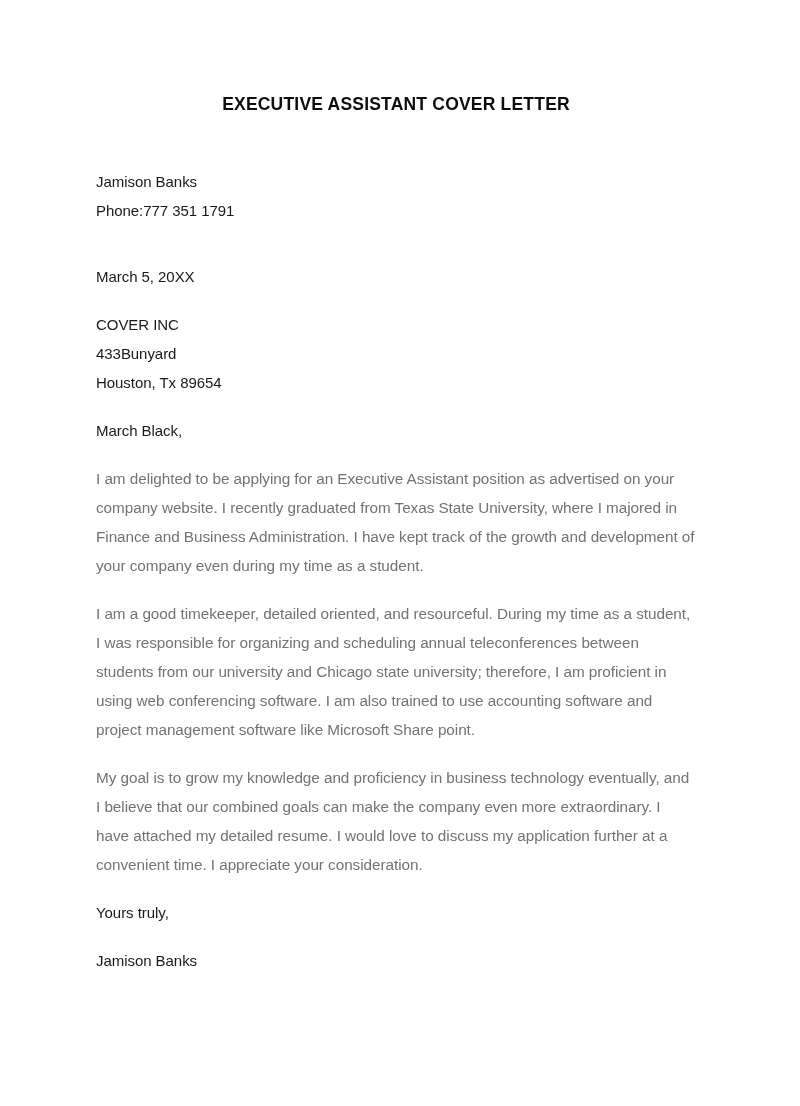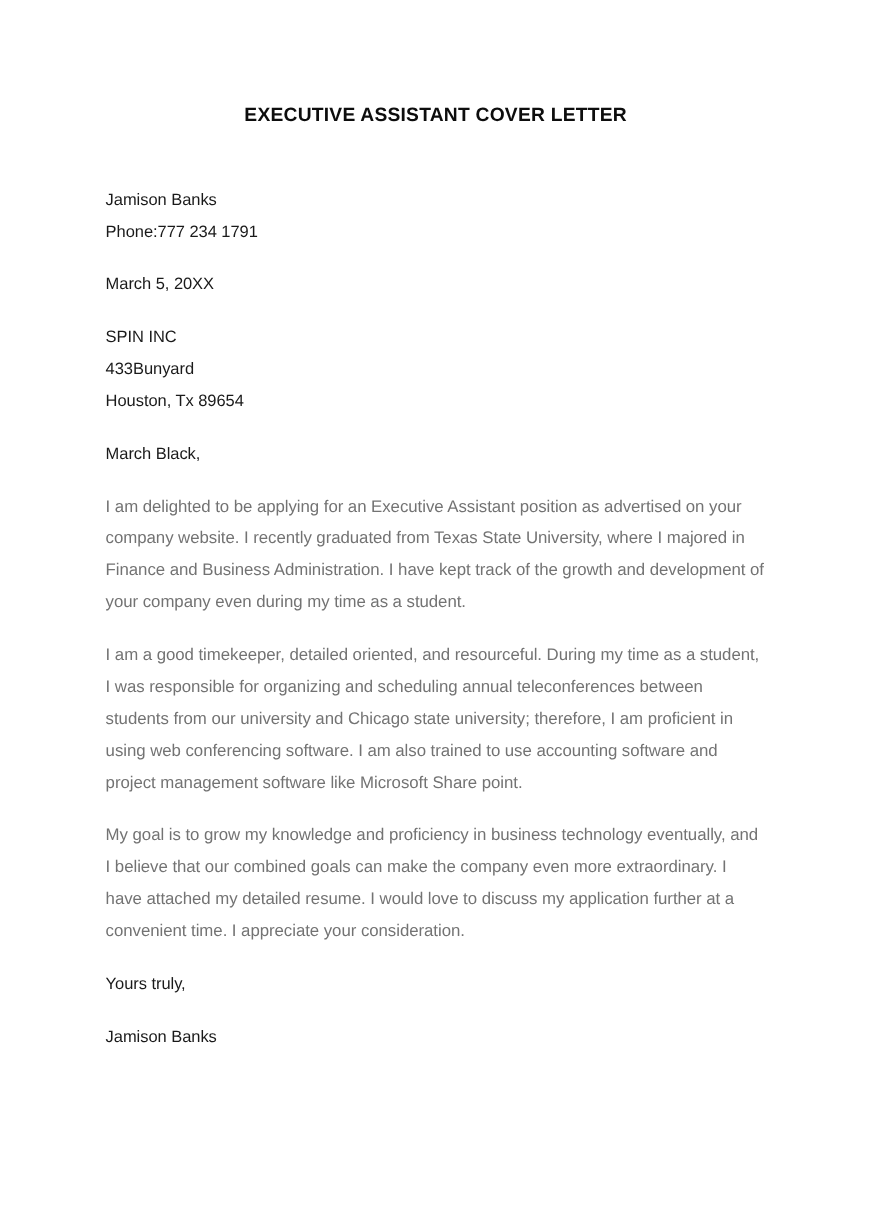--- a/index.html
+++ b/index.html
@@ -46,21 +46,21 @@
 
   .line {
     font-size: 15px;
     line-height: 29px;
     letter-spacing: -0.05px;
     color: #1a1a1a;
     white-space: pre-wrap;
   }
 
   .sender-block { margin-top: 50px; }
-  .date-block { margin-top: 19px; }
+  .date-block { margin-top: 37px; }
   .recipient-block { margin-top: 19px; }
   .salutation-block { margin-top: 19px; }
 
   .para {
     font-size: 15.3px;
     line-height: 29px;
     letter-spacing: -0.05px;
     color: #737373;
     margin: 0;
     text-align: left;
@@ -74,29 +74,29 @@
 </head>
 <body>
 
 <div class="page">
   <div class="letter-body">
 
     <h1 class="letter-title">EXECUTIVE ASSISTANT COVER LETTER</h1>
 
     <div class="block sender-block">
       <div class="line">Jamison Banks</div>
-      <div class="line">Phone:777 234 1791</div>
+      <div class="line">Phone:777 351 1791</div>
     </div>
 
     <div class="block date-block">
       <div class="line">March 5, 20XX</div>
     </div>
 
     <div class="block recipient-block">
-      <div class="line">SPIN INC</div>
+      <div class="line">COVER INC</div>
       <div class="line">433Bunyard</div>
       <div class="line">Houston, Tx 89654</div>
     </div>
 
     <div class="block salutation-block">
       <div class="line">March Black,</div>
     </div>
 
     <div class="block para-block">
       <p class="para">I am delighted to be applying for an Executive Assistant position as advertised on your company website. I recently graduated from Texas State University, where I majored in Finance and Business Administration. I have kept track of the growth and development of your company even during my time as a student.</p>

